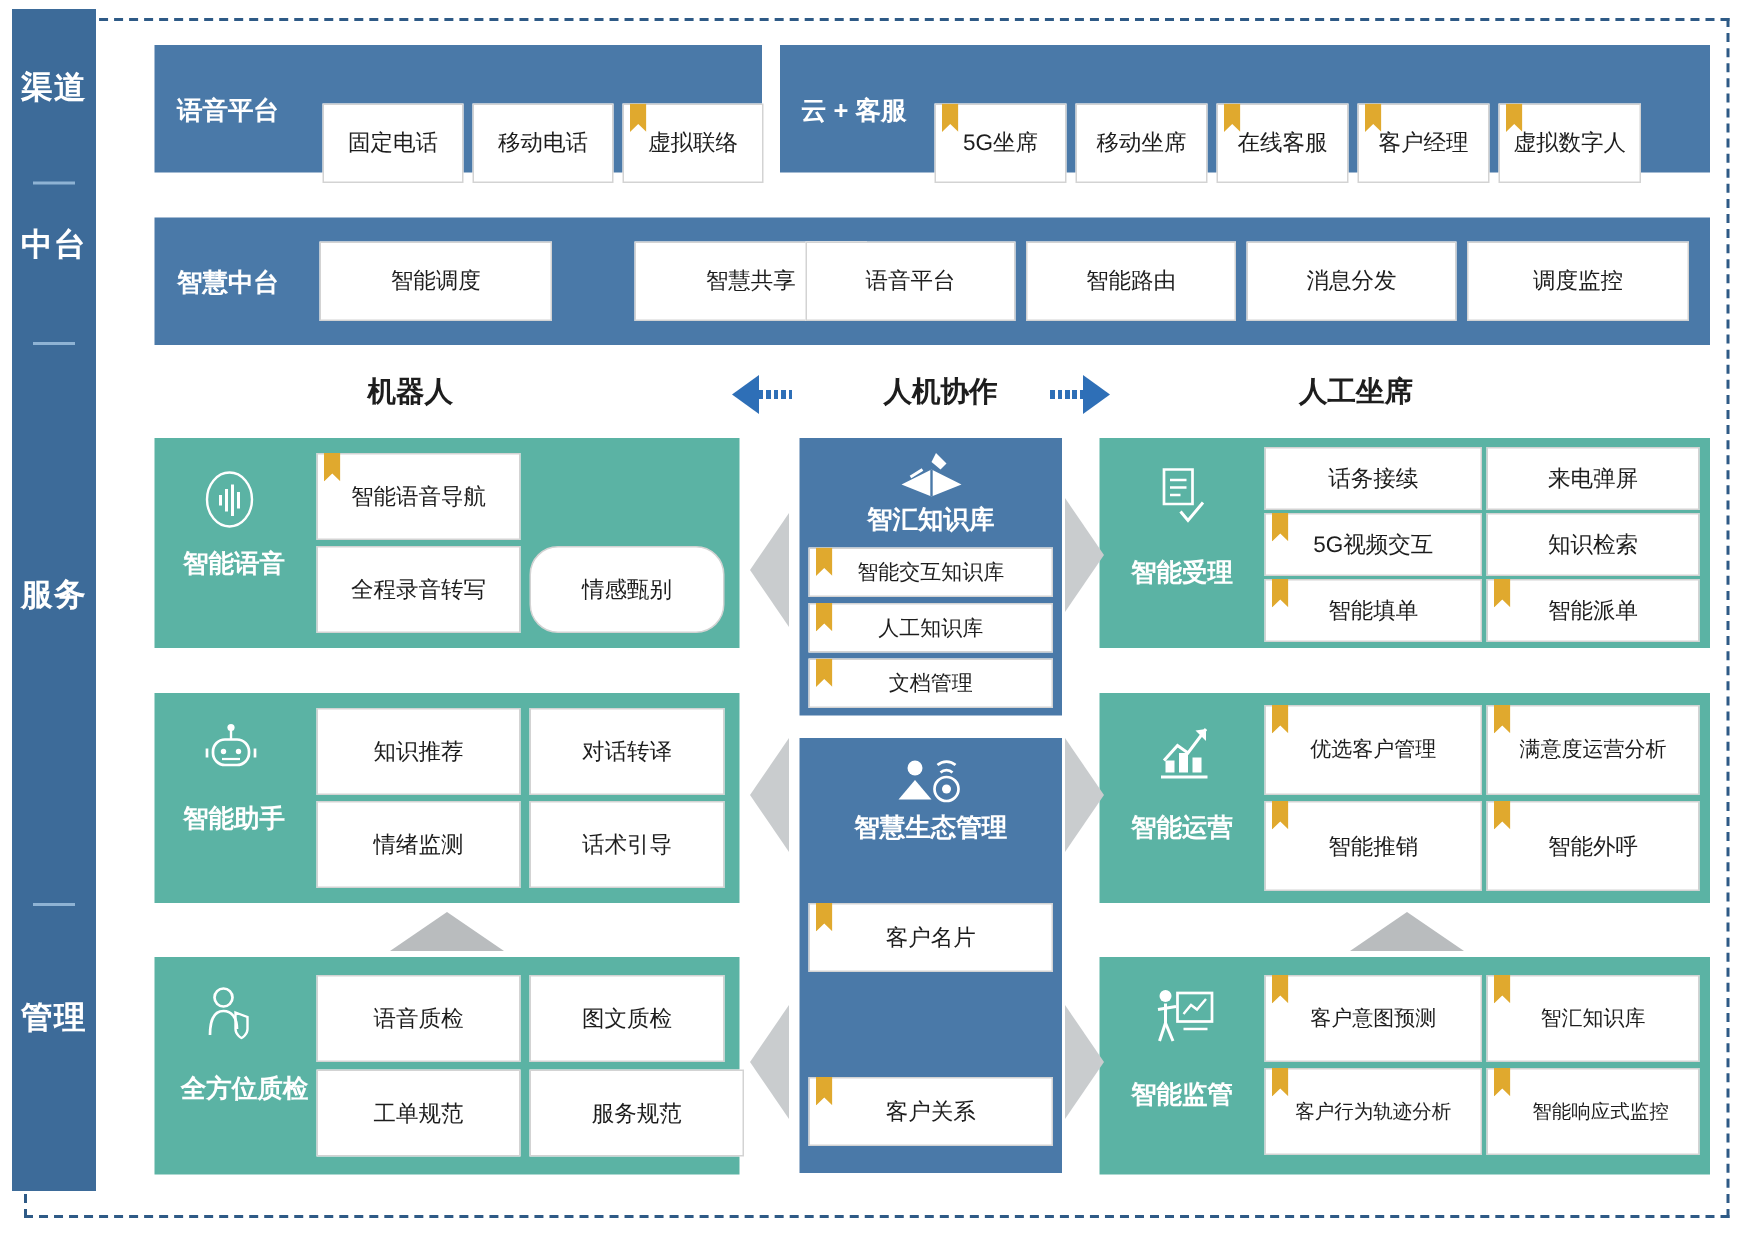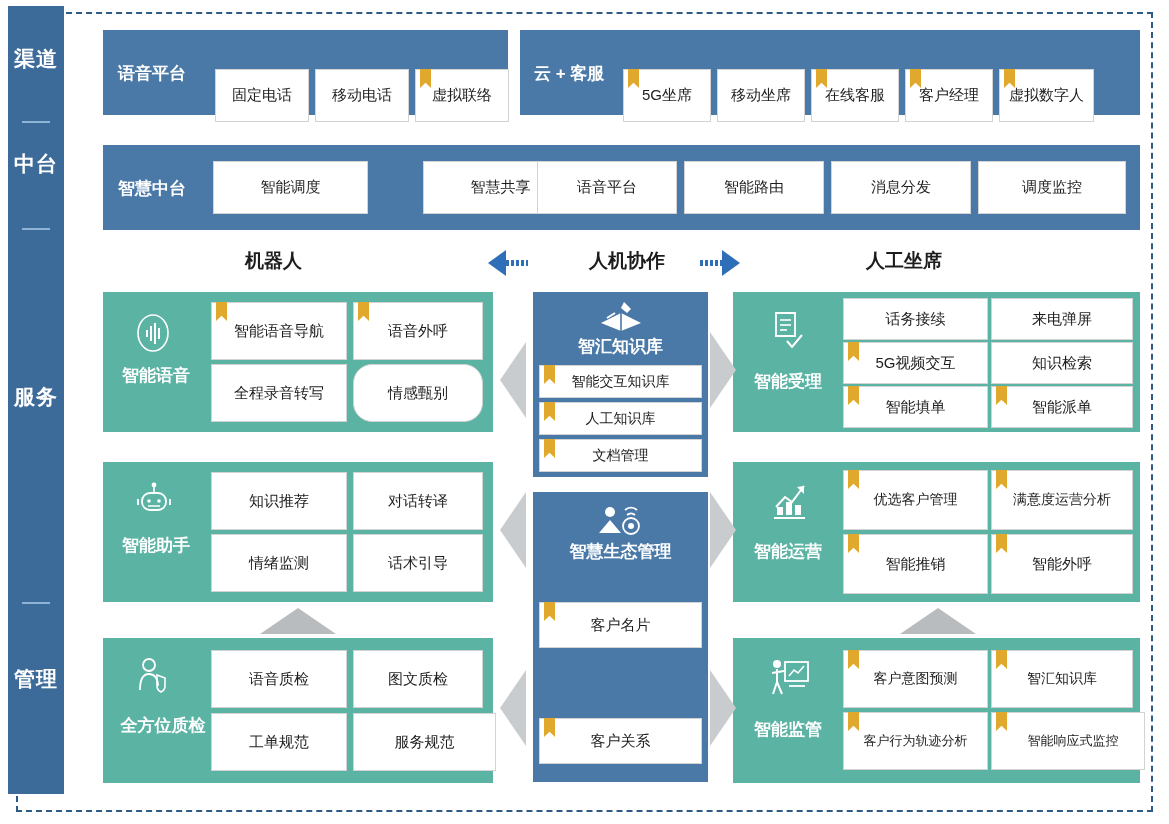--- a/index.html
+++ b/index.html
@@ -237,24 +237,20 @@
         <rect x="18" y="14" width="2" height="15" fill="#fff"></rect>
       <rect x="22" y="11" width="2" height="21" fill="#fff"></rect>
         <rect x="26" y="16" width="2" height="11" fill="#fff"></rect>
     </svg>
   </div>
   <div class="group-name" style="left:0; top:72px; width:106px;">智能语音</div>
   <div class="chip" style="left:108px; top:10px; width:136px; height:58px;">
     <span class="ribbon"></span>
     <span>智能语音导航</span>
   </div>
-  <div class="chip" style="left:250px; top:10px; width:130px; height:58px;">
-    <span class="ribbon"></span>
-    <span>语音外呼</span>
-  </div>
   <div class="chip" style="left:108px; top:72px; width:136px; height:58px;">
     <span>全程录音转写</span>
   </div>
   <div class="chip" style="left:250px; top:72px; width:130px; height:58px;border-radius:19px;">
     <span>情感甄别</span>
   </div>
 </div>
 
 <div class="green-panel" style="left:103px; top:462px; width:390px; height:140px;">
   <div class="group-icon" style="left:31px; top:18px;">
@@ -436,21 +432,21 @@
     <span>客户意图预测</span>
   </div>
   <div class="chip small" style="left:258px; top:12px; width:142px; height:58px;">
     <span class="ribbon"></span>
     <span>智汇知识库</span>
   </div>
   <div class="chip tiny" style="left:110px; top:74px; width:145px; height:58px;">
     <span class="ribbon"></span>
     <span>客户行为轨迹分析</span>
   </div>
-  <div class="chip tiny" style="left:258px; top:74px; width:154px; height:58px;padding-left:10px;">
+  <div class="chip tiny" style="left:258px; top:74px; width:142px; height:58px;padding-left:10px;">
     <span class="ribbon"></span>
     <span>智能响应式监控</span>
   </div>
 </div>
 
 <div class="chev chev-left" style="left:500px; top:342px;"></div>
 <div class="chev chev-left" style="left:500px; top:492px;"></div>
 <div class="chev chev-left" style="left:500px; top:670px;"></div>
 <div class="chev chev-right" style="left:710px; top:332px;"></div>
 <div class="chev chev-right" style="left:710px; top:492px;"></div>

